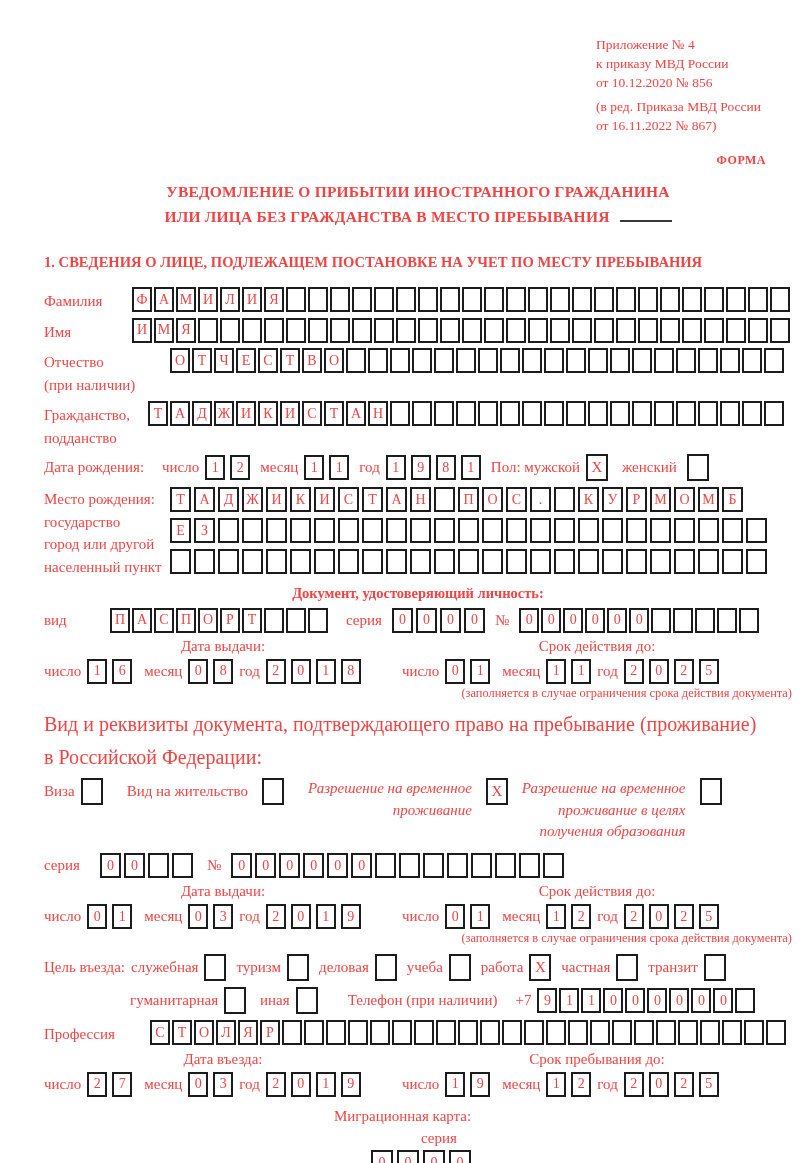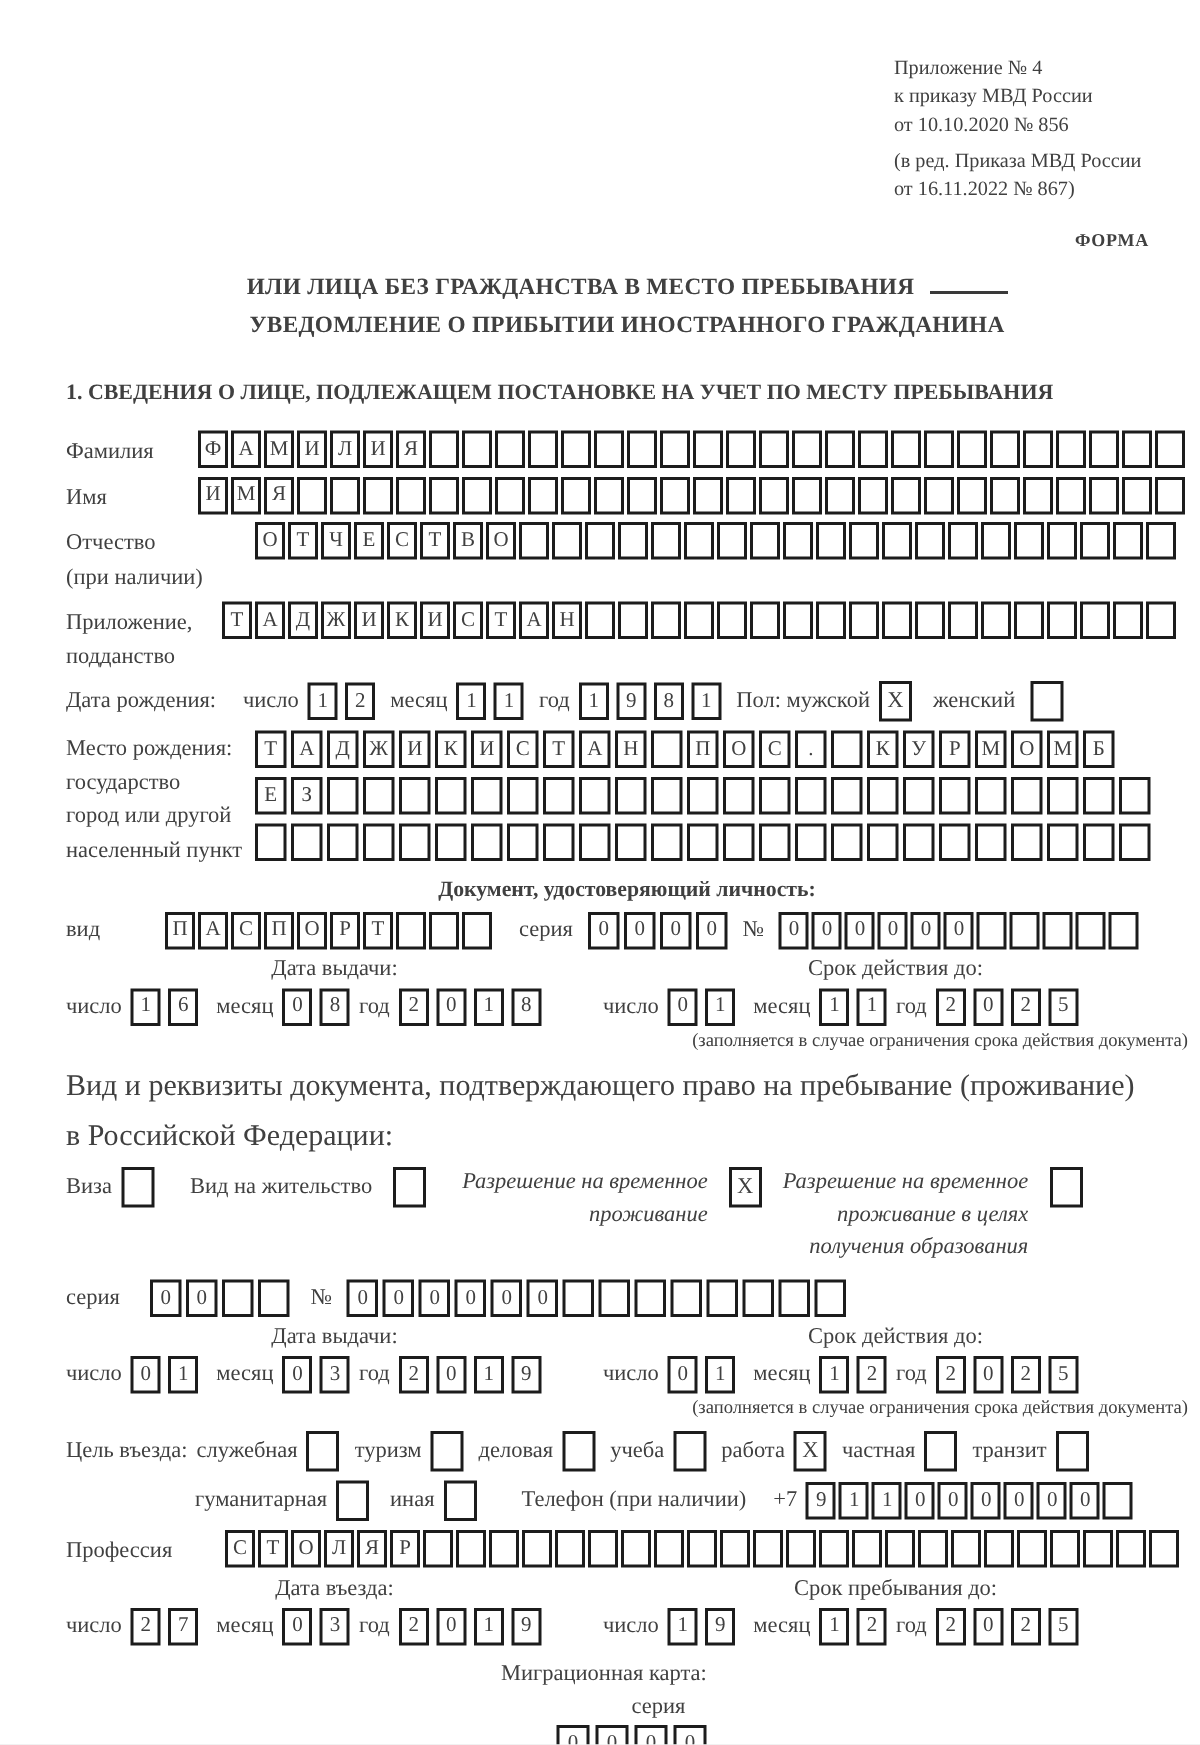--- a/index.html
+++ b/index.html
@@ -1,18 +1,18 @@
 <!DOCTYPE html>
 <html><head>
 <meta charset="utf-8">
 <style>
   html,body { margin:0; padding:0; background:#e8e8e8; }
   .page {
     width:800px; height:1163px; margin:0 auto; background:#ffffff;
-    color:#404040; font-family:"Liberation Serif","DejaVu Serif",serif;
+    color:#ef4444; font-family:"Liberation Serif","DejaVu Serif",serif;
     box-sizing:border-box; padding:36px 8px 0 44px; position:relative; overflow:hidden;
   }
   .hdr { margin-left:auto; width:196px; font-size:13.5px; line-height:1.4; }
   .hdr .gap { height:5px; }
   .forma { text-align:right; padding-right:26px; font-weight:bold; font-size:12px; margin-top:18px; letter-spacing:.5px; }
   .title { text-align:center; font-weight:bold; font-size:15.5px; line-height:1.6; margin-top:12px; letter-spacing:.2px; }
   .title-blank { display:inline-block; width:52px; border-bottom:2.5px solid #3a3a3a; margin-left:10px; }
   .sec1 { font-weight:bold; font-size:14.6px; margin-top:24px; margin-bottom:16px; }
 
   .row { display:flex; align-items:flex-start; margin-bottom:5px; }
@@ -48,33 +48,33 @@
   .purp { display:flex; align-items:center; margin-bottom:6px; font-size:15px; }
 </style>
 </head>
 <body>
 
 <div class="page">
 
   <div class="hdr">
     <div>Приложение № 4</div>
     <div>к приказу МВД России</div>
-    <div>от 10.10.2020 № 856</div>
+    <div>от 10.12.2020 № 856</div>
     <div class="gap"></div>
     <div>(в ред. Приказа МВД России</div>
     <div>от 16.11.2022 № 867)</div>
   </div>
 
   <div class="forma">ФОРМА</div>
 
   <div class="title">
+    <div>УВЕДОМЛЕНИЕ О ПРИБЫТИИ ИНОСТРАННОГО ГРАЖДАНИНА</div>
     <div>
       <span>ИЛИ ЛИЦА БЕЗ ГРАЖДАНСТВА В МЕСТО ПРЕБЫВАНИЯ</span><span class="title-blank"></span>
     </div>
-    <div>УВЕДОМЛЕНИЕ О ПРИБЫТИИ ИНОСТРАННОГО ГРАЖДАНИНА</div>
   </div>
 
   <div class="sec1">1. СВЕДЕНИЯ О ЛИЦЕ, ПОДЛЕЖАЩЕМ ПОСТАНОВКЕ НА УЧЕТ ПО МЕСТУ ПРЕБЫВАНИЯ</div>
 
   <div class="row">
     <div class="lbl" style="width:88px">Фамилия</div>
     <div class="boxes">
         <span class="cb">Ф</span>
         <span class="cb">А</span>
         <span class="cb">М</span>
@@ -176,21 +176,21 @@
         <span class="cb"></span>
         <span class="cb"></span>
         <span class="cb"></span>
         <span class="cb"></span>
         <span class="cb"></span>
       </div>
   </div>
 
   <div class="row">
     <div class="lbl" style="width:104px">
-      <div>Приложение,</div>
+      <div>Гражданство,</div>
       <div>подданство</div>
     </div>
     <div class="boxes">
         <span class="cb">Т</span>
         <span class="cb">А</span>
         <span class="cb">Д</span>
         <span class="cb">Ж</span>
         <span class="cb">И</span>
         <span class="cb">К</span>
         <span class="cb">И</span>

